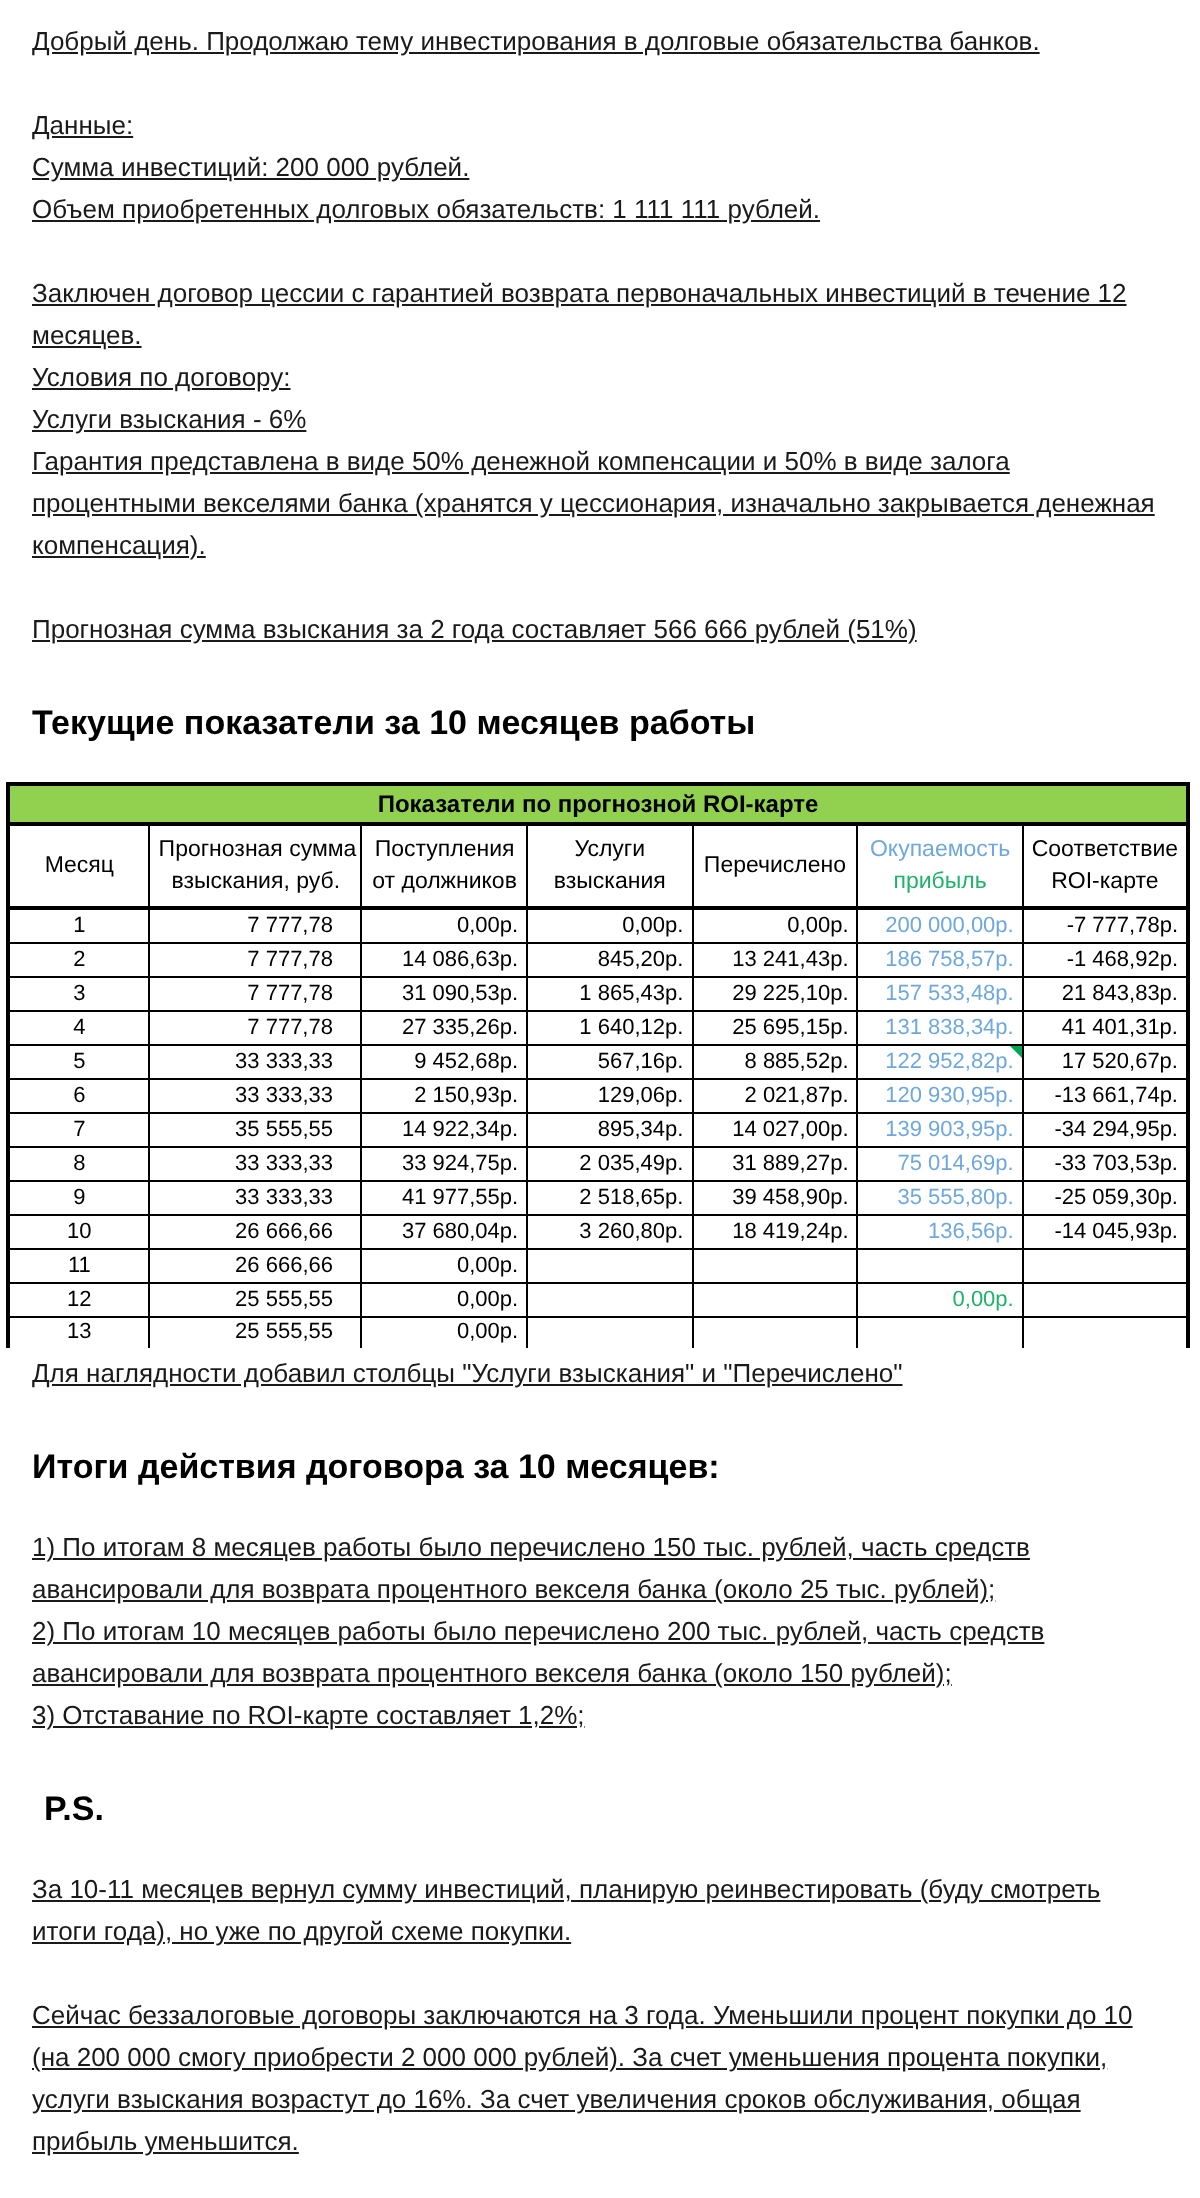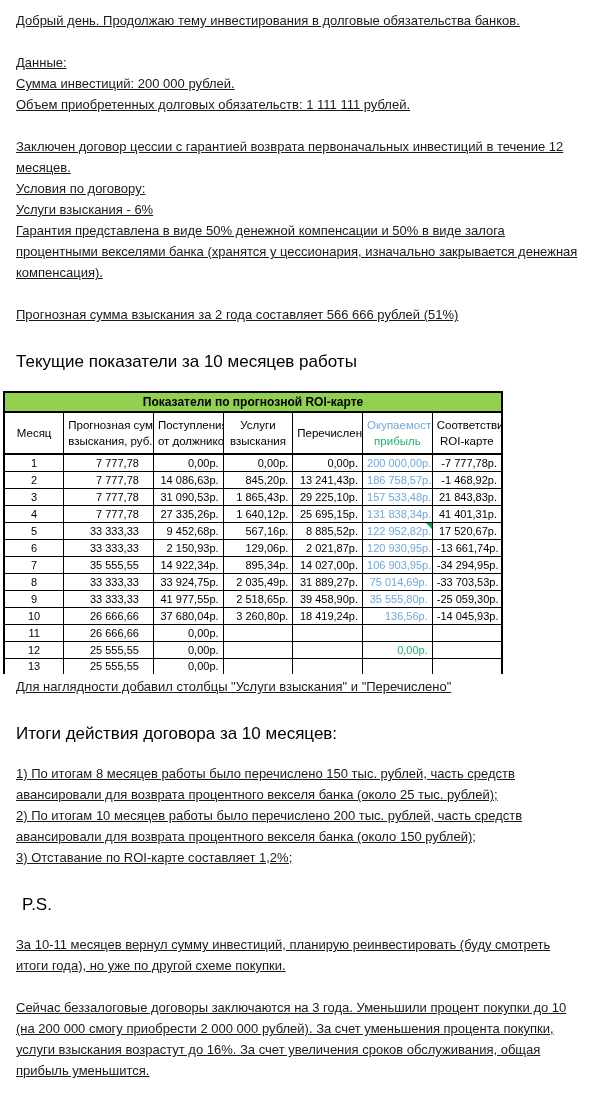--- a/index.html
+++ b/index.html
@@ -19,36 +19,36 @@
     line-height: 21px;
     margin-bottom: 21px;
     color: #1a1a1a;
     text-decoration: underline;
   }
   .para .line { display: block; }
 
   h2.section {
     font-size: 17px;
     line-height: 22px;
-    font-weight: normal;
+    font-weight: bold;
     color: #000;
     margin: 26px 0 18px 0;
   }
   h2.ps { margin-left: 6px; }
 
   
   .table-clip {
     height: 283px;
     overflow: hidden;
     margin: 14px 0 2px -13px;
     width: 596px;
   }
   table.roi {
     border-collapse: collapse;
-    width: 500px;
+    width: 592px;
     table-layout: fixed;
     font-family: "Liberation Sans", sans-serif;
     font-size: 11px;
     color: #000;
     background: #fff;
     border: 2px solid #000;
   }
   .roi col.c1 { width: 12%; }
   .roi col.c2 { width: 18%; }
   .roi td, .roi th {
@@ -217,21 +217,21 @@
             <td class="c-num">2 021,87р.</td>
             <td class="c-num c-payback">120 930,95р.</td>
             <td class="c-num">-13 661,74р.</td>
           </tr>
           <tr>
             <td class="c-month">7</td>
             <td class="c-num c-forecast">35 555,55</td>
             <td class="c-num">14 922,34р.</td>
             <td class="c-num">895,34р.</td>
             <td class="c-num">14 027,00р.</td>
-            <td class="c-num c-payback">106 903,95р.</td>
+            <td class="c-num c-payback">139 903,95р.</td>
             <td class="c-num">-34 294,95р.</td>
           </tr>
           <tr>
             <td class="c-month">8</td>
             <td class="c-num c-forecast">33 333,33</td>
             <td class="c-num">33 924,75р.</td>
             <td class="c-num">2 035,49р.</td>
             <td class="c-num">31 889,27р.</td>
             <td class="c-num c-payback">75 014,69р.</td>
             <td class="c-num">-33 703,53р.</td>

